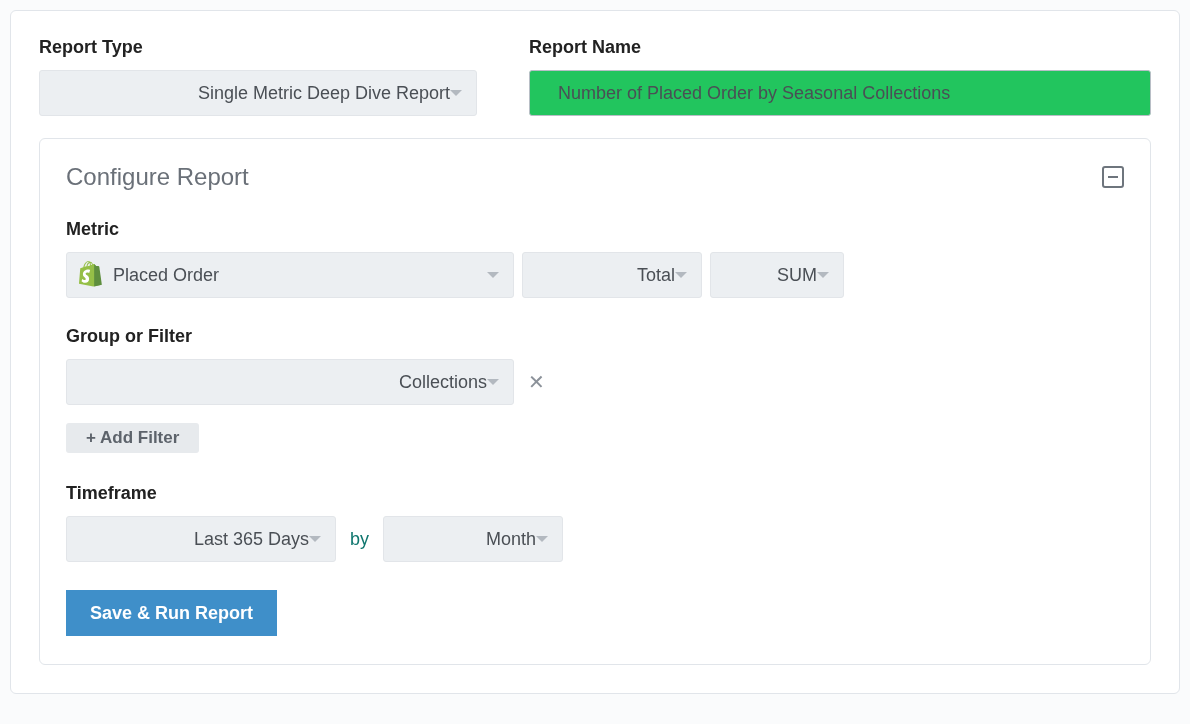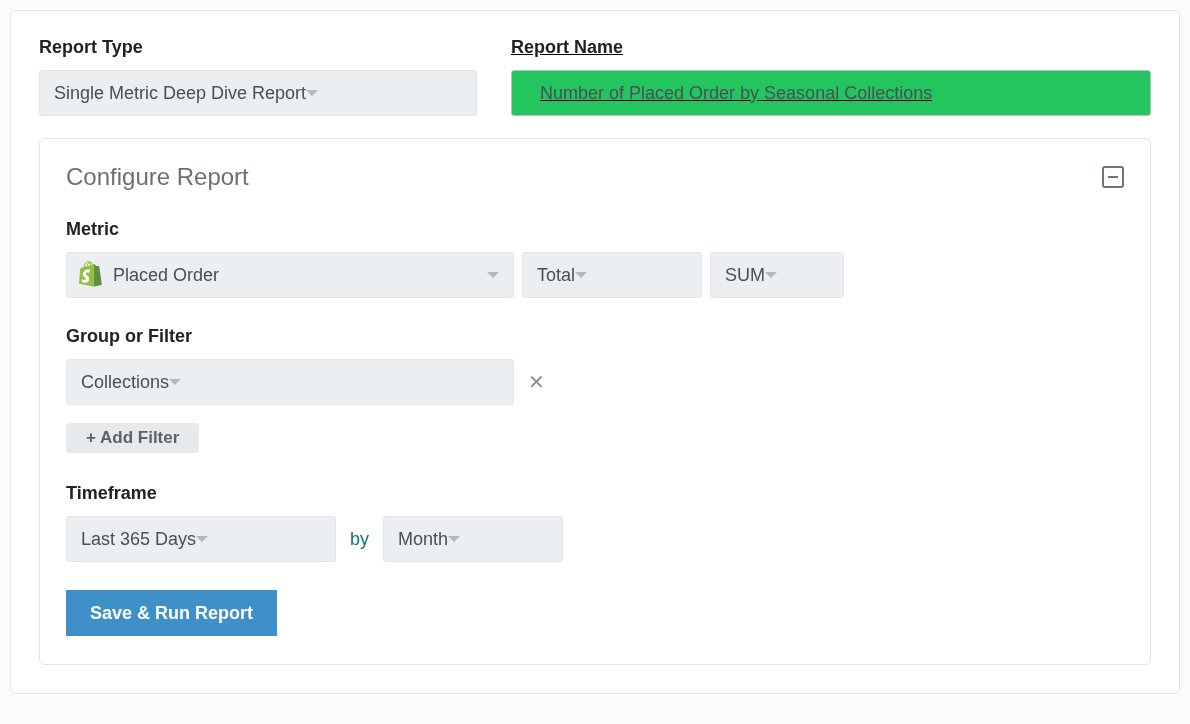--- a/index.html
+++ b/index.html
@@ -9,36 +9,36 @@
     padding: 10px;
   }
   .card {
     background: #fff;
     border: 1px solid #e1e5ea;
     border-radius: 6px;
     padding: 26px 28px 28px 28px;
   }
   .top-row {
     display: flex;
-    gap: 34px;
+    gap: 52px;
     margin-bottom: 22px;
   }
   .field-group { display: flex; flex-direction: column; }
   .field-group.type { flex: 0 0 438px; }
-  .field-group.name { flex: 1; text-decoration: underline; }
+  .field-group.name { flex: 1; }
   .field-label {
     font-size: 18px;
     font-weight: 600;
     color: #222;
     margin-bottom: 12px;
   }
   .select {
     display: flex;
     align-items: center;
-    justify-content: flex-start;
+    justify-content: flex-end;
     background: #eceff2;
     border: 1px solid #e2e5e9;
     border-radius: 3px;
     height: 46px;
     padding: 0 14px;
     font-size: 18px;
     color: #4a4f55;
     cursor: pointer;
   }
   .select .caret {

